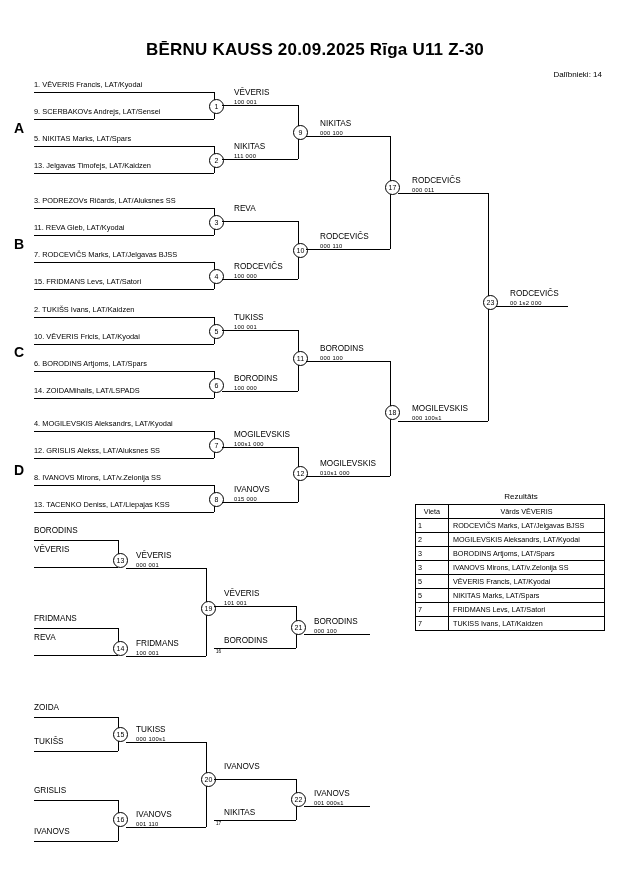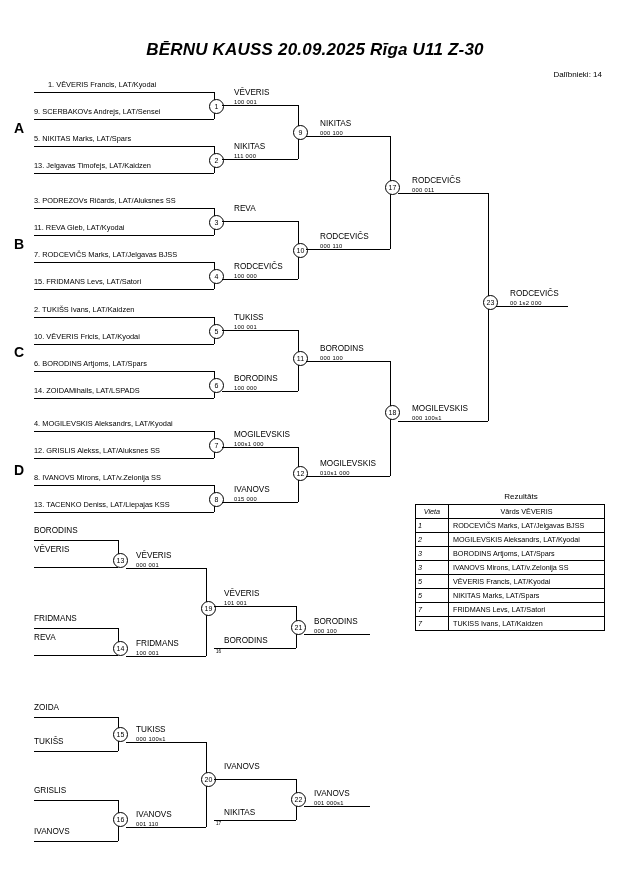--- a/index.html
+++ b/index.html
@@ -4,57 +4,57 @@
 <style>
   html,body{margin:0;padding:0;}
   body{
     width:630px;height:891px;position:relative;background:#ffffff;
     font-family:"Liberation Sans", sans-serif;color:#000;
     -webkit-font-smoothing:none;
   }
   .abs{position:absolute;}
   #title{
     left:0;right:0;top:40px;text-align:center;
-    font-size:17px;font-weight:bold;letter-spacing:0.2px;font-style:italic;
+    font-size:17px;font-weight:bold;letter-spacing:0.2px;
   }
   #participants{
     right:28px;top:70px;font-size:8px;
   }
   .grp{font-size:14px;font-weight:bold;}
   .pname{font-size:7.4px;white-space:nowrap;}
   .wname{font-size:8.2px;white-space:nowrap;}
   .score{font-size:5.8px;white-space:nowrap;letter-spacing:0.3px;}
   .tiny{font-size:4.6px;}
   .hl{position:absolute;background:#000;height:1px;}
   .vl{position:absolute;background:#000;width:1px;}
   .circ{
     position:absolute;width:13px;height:13px;border:1px solid #000;border-radius:50%;
     background:#fff;font-size:7px;line-height:13px;text-align:center;
   }
   
   #res{position:absolute;left:415px;top:492px;width:212px;}
   #res .cap{text-align:center;font-size:8px;margin-bottom:3px;}
   #res table{border-collapse:collapse;width:190px;}
   #res th,#res td{border:1px solid #000;font-size:7.2px;padding:2px 2px;}
-  #res th:first-child,#res td:first-child{width:28px;font-style:italic;}
+  #res th:first-child,#res td:first-child{width:28px;}
   #res td:last-child{padding-left:4px;}
   #res th{font-weight:normal;}
 </style>
 </head>
 <body>
 
 <div class="abs" id="title">BĒRNU KAUSS  20.09.2025  Rīga   U11 Z-30</div>
 <div class="abs" id="participants">Dalībnieki: 14</div>
 
 <div class="abs grp" style="left:14px;top:120px;">A</div>
 <div class="abs grp" style="left:14px;top:236px;">B</div>
 <div class="abs grp" style="left:14px;top:344px;">C</div>
 <div class="abs grp" style="left:14px;top:462px;">D</div>
 
-<div class="abs pname" style="left:48px;top:80px;"><span>1.</span> <span>VĒVERIS Francis, LAT/Kyodai</span></div>
+<div class="abs pname" style="left:34px;top:80px;"><span>1.</span> <span>VĒVERIS Francis, LAT/Kyodai</span></div>
 <div class="hl" style="left:34px;top:92px;width:180px;"></div>
 <div class="abs pname" style="left:34px;top:107px;"><span>9.</span> <span>SCERBAKOVs Andrejs, LAT/Sensei</span></div>
 <div class="hl" style="left:34px;top:119px;width:180px;"></div>
 <div class="vl" style="left:214px;top:92px;height:27px;"></div>
 <div class="circ" style="left:209px;top:99px;">1</div>
 <div class="abs wname" style="left:234px;top:88px;">VĒVERIS</div>
 <div class="abs score" style="left:234px;top:99px;">100  001</div>
 <div class="hl" style="left:222px;top:105px;width:76px;"></div>
 
 <div class="abs pname" style="left:34px;top:134px;"><span>5.</span> <span>NIKITAS Marks, LAT/Spars</span></div>

